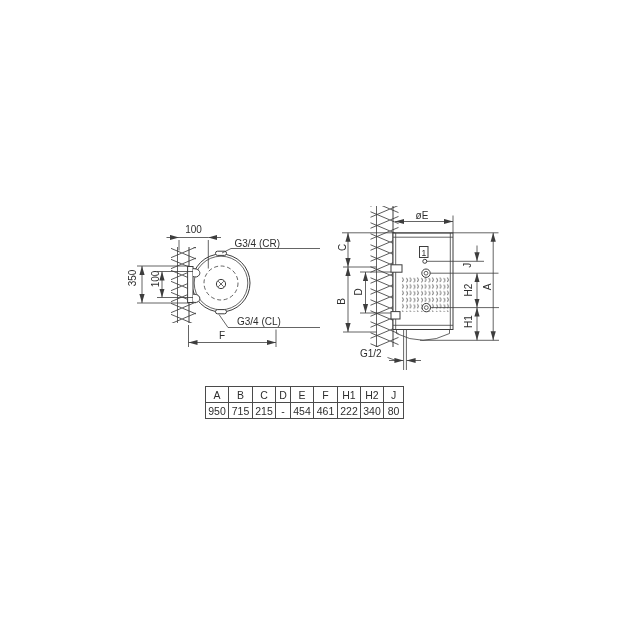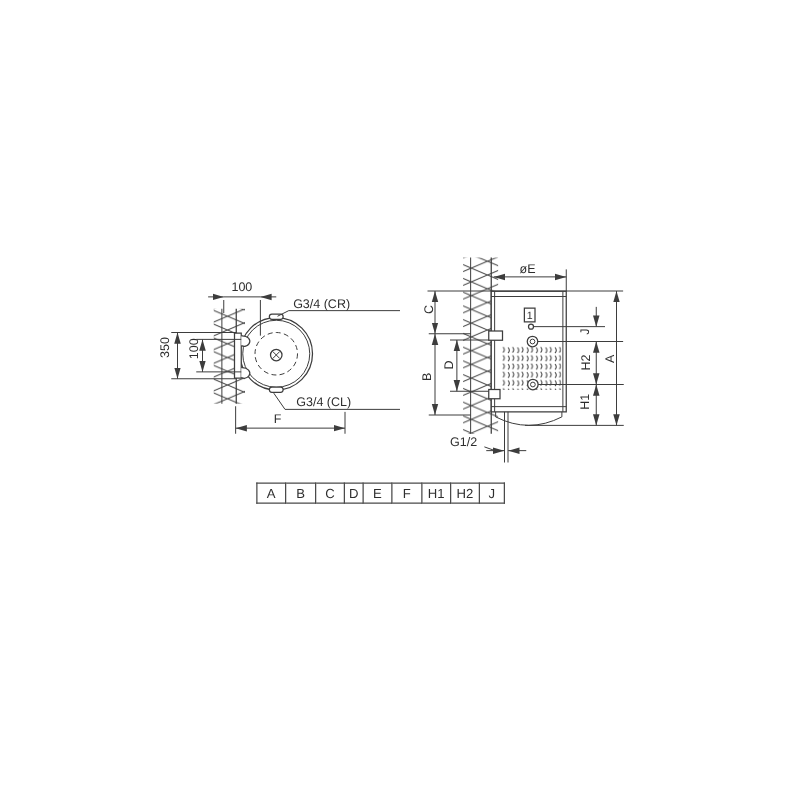--- a/index.html
+++ b/index.html
@@ -211,15 +211,26 @@
     <td>A</td>
     <td>B</td>
     <td>C</td>
     <td>D</td>
     <td>E</td>
     <td>F</td>
     <td>H1</td>
     <td>H2</td>
     <td>J</td>
   </tr>
+  <tr>
+    <td>950</td>
+    <td>715</td>
+    <td>215</td>
+    <td>-</td>
+    <td>454</td>
+    <td>461</td>
+    <td>222</td>
+    <td>340</td>
+    <td>80</td>
+  </tr>
 </tbody>
     </table>
 </div>
 
 </body></html>

